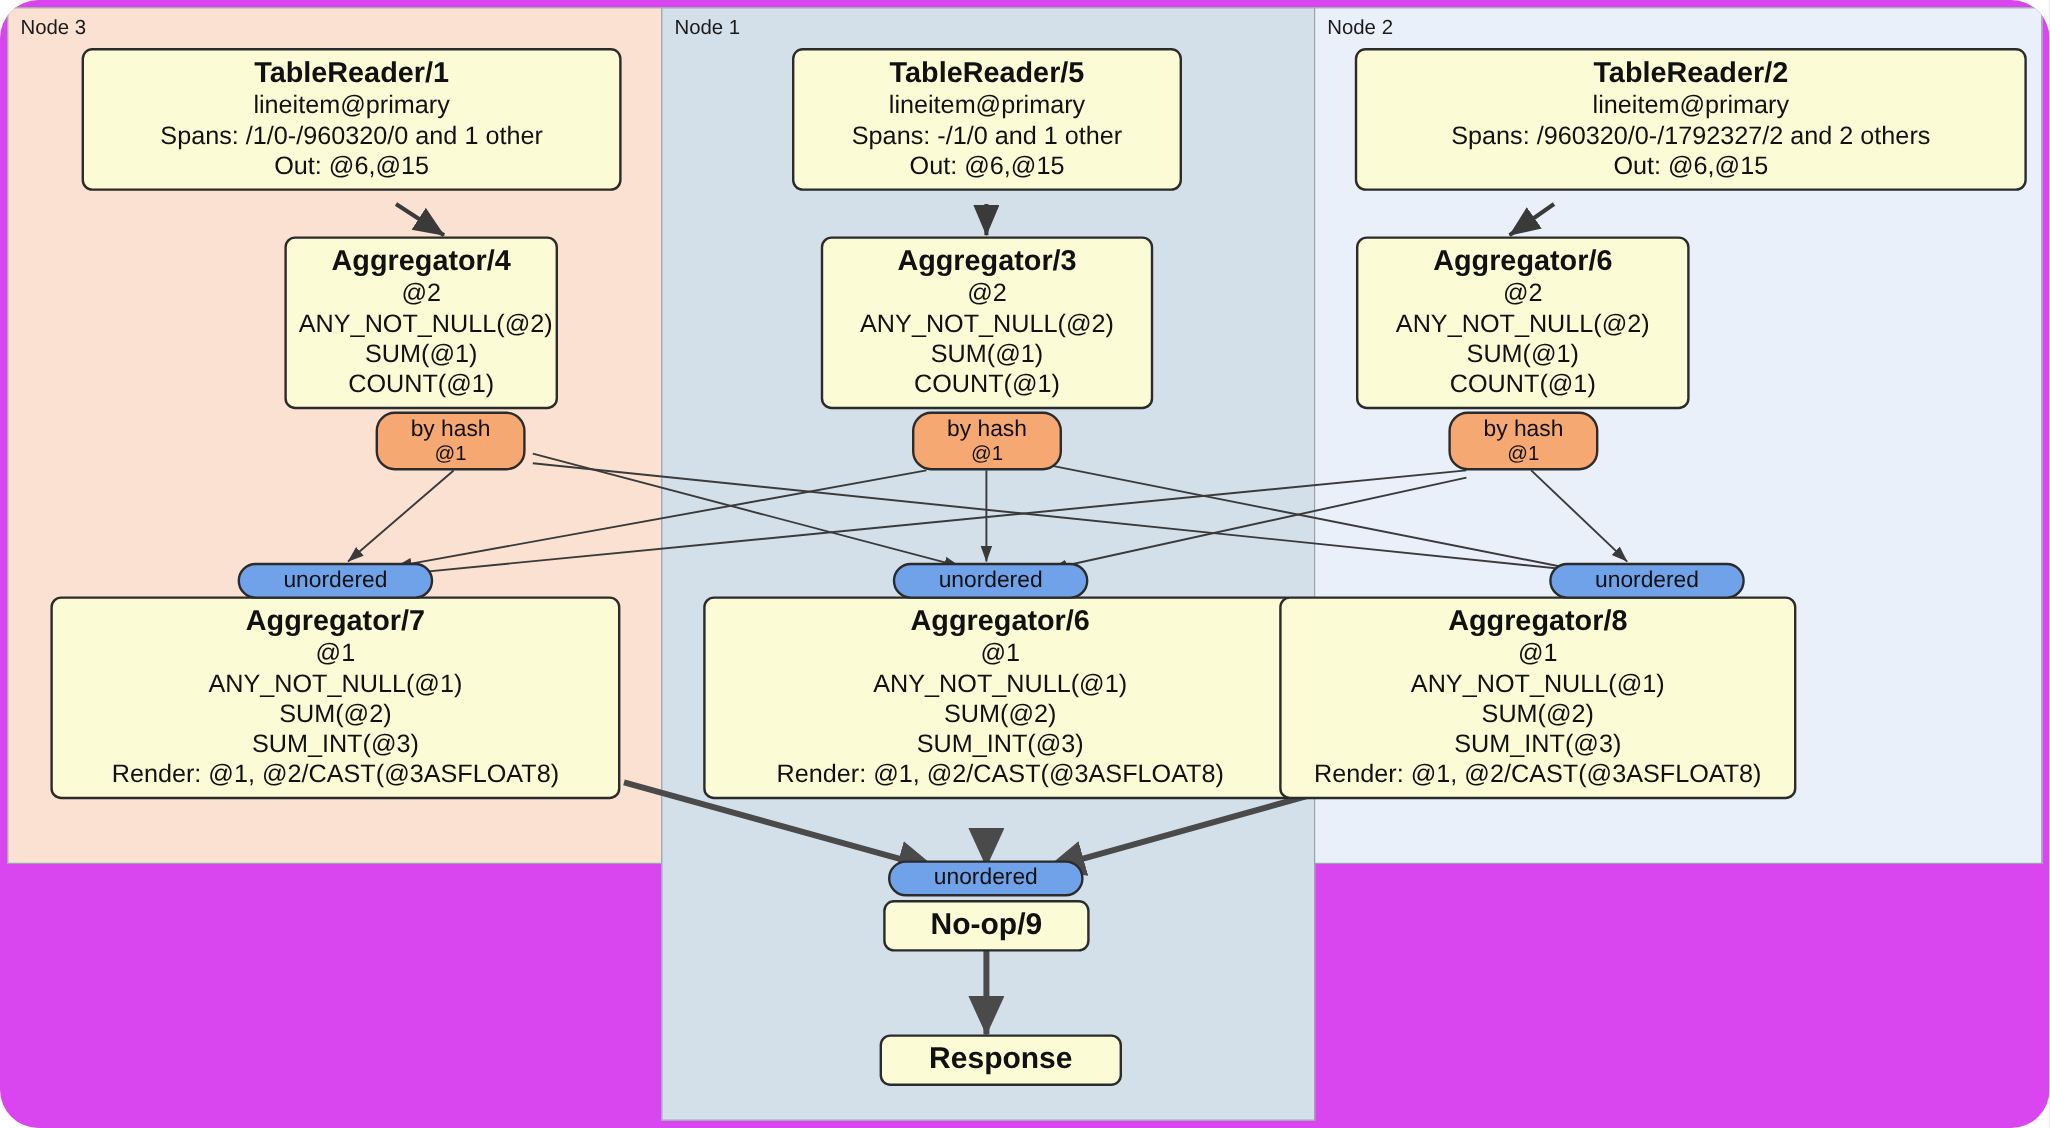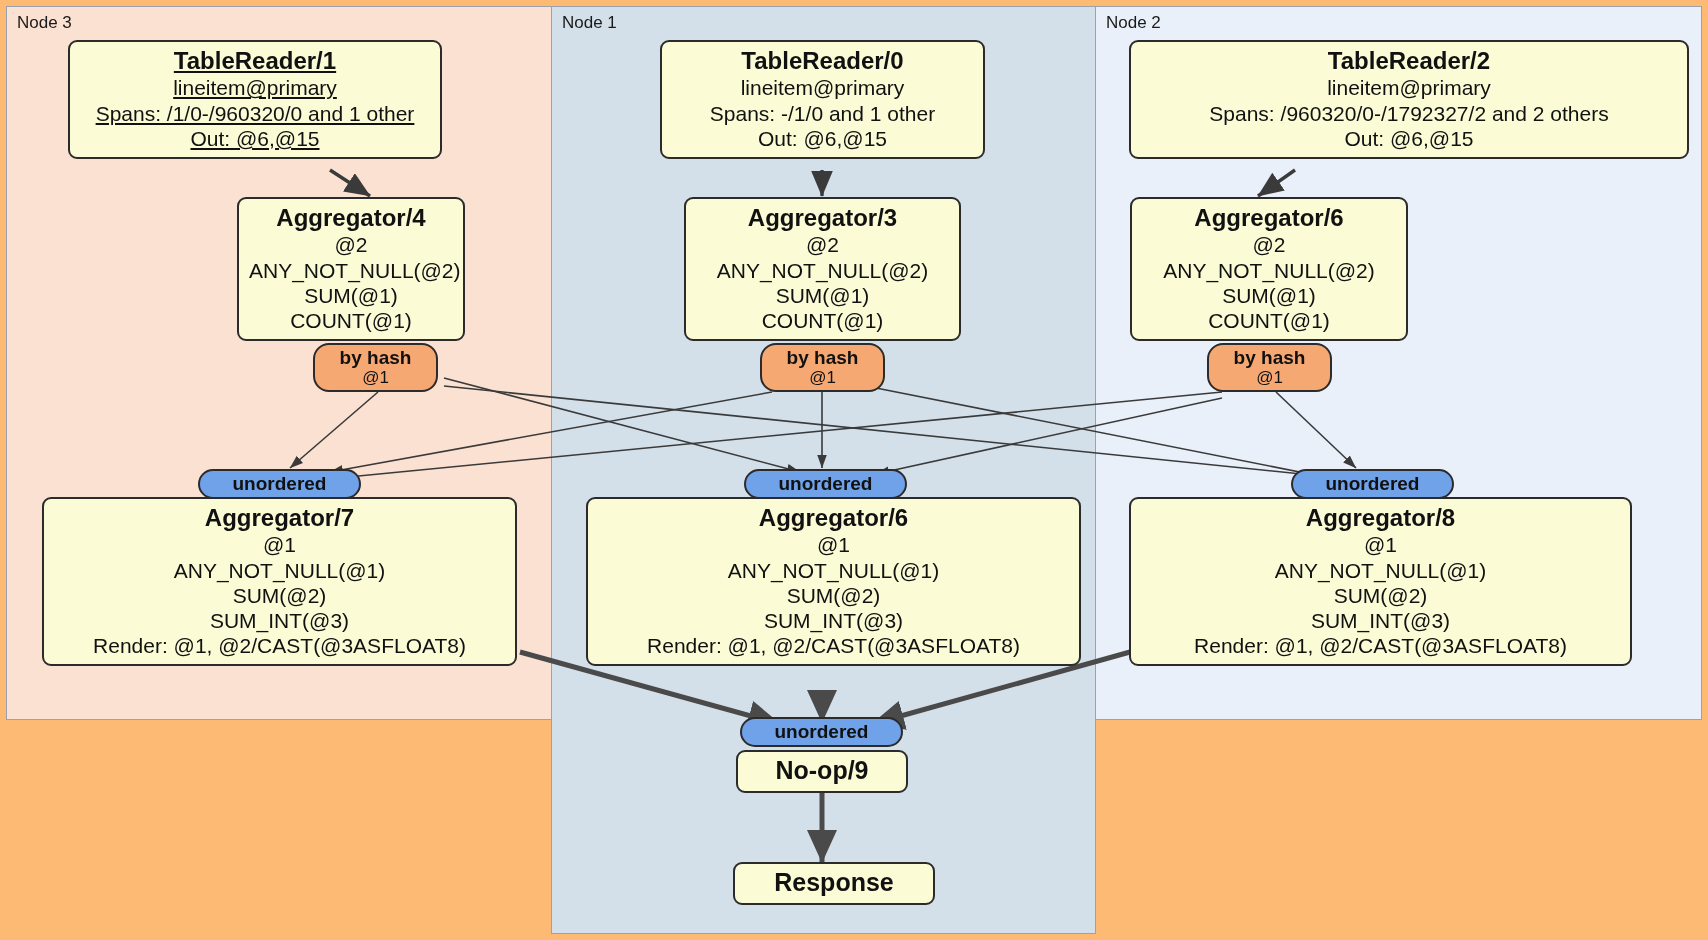--- a/index.html
+++ b/index.html
@@ -8,21 +8,22 @@
     background: #ffffff;
   }
   body {
     font-family: "DejaVu Sans", sans-serif;
   }
   #stage {
     position: relative;
     width: 1708px;
     height: 940px;
     overflow: hidden;
-    background: #fdba74;
+    background: #d946ef;
+    border-radius: 32px;
   }
 
   
   .node-panel {
     position: absolute;
     box-sizing: border-box;
     border: 1px solid #9aa2ab;
   }
   .node-panel .node-label {
     position: absolute;
@@ -92,21 +93,21 @@
     box-sizing: border-box;
     border: 2px solid #2b2b2b;
     border-radius: 16px;
     text-align: center;
     font-family: "Liberation Sans", sans-serif;
     color: #111111;
     padding: 2px 12px 3px 12px;
     z-index: 5;
   }
   .badge .bt {
-    font-weight: bold;
+    font-weight: normal;
     font-size: 19px;
     line-height: 1.12;
     white-space: nowrap;
   }
   .badge .bs {
     font-size: 17px;
     line-height: 1.12;
     white-space: nowrap;
   }
   .badge.hash {
@@ -170,29 +171,29 @@
       <path d="M520,652 L780,724" marker-end="url(#ahbig)"></path>
       <path d="M822,690 L822,722" marker-end="url(#ahbig)"></path>
       <path d="M1130,652 L872,724" marker-end="url(#ahbig)"></path>
     </g>
 
     <g stroke="#4a4a4a" stroke-width="5" fill="none">
       <path d="M822,790 L822,862" marker-end="url(#ahbig)"></path>
     </g>
   </svg>
 
-  <div class="proc" style="left:68px; top:40px; width:374px;text-decoration:underline;">
+  <div class="proc" style="left:68px; top:40px; width:450px;">
     <div class="ttl">TableReader/1</div>
     <div class="ln">lineitem@primary</div>
     <div class="ln">Spans: /1/0-/960320/0 and 1 other</div>
     <div class="ln">Out: @6,@15</div>
   </div>
 
   <div class="proc" style="left:660px; top:40px; width:325px;">
-    <div class="ttl">TableReader/0</div>
+    <div class="ttl">TableReader/5</div>
     <div class="ln">lineitem@primary</div>
     <div class="ln">Spans: -/1/0 and 1 other</div>
     <div class="ln">Out: @6,@15</div>
   </div>
 
   <div class="proc" style="left:1129px; top:40px; width:560px;">
     <div class="ttl">TableReader/2</div>
     <div class="ln">lineitem@primary</div>
     <div class="ln">Spans: /960320/0-/1792327/2 and 2 others</div>
     <div class="ln">Out: @6,@15</div>
@@ -256,21 +257,21 @@
 
   <div class="proc" style="left:586px; top:497px; width:495px;">
     <div class="ttl">Aggregator/6</div>
     <div class="ln">@1</div>
     <div class="ln">ANY_NOT_NULL(@1)</div>
     <div class="ln">SUM(@2)</div>
     <div class="ln">SUM_INT(@3)</div>
     <div class="ln">Render: @1, @2/CAST(@3ASFLOAT8)</div>
   </div>
 
-  <div class="proc" style="left:1129px; top:497px; width:503px;">
+  <div class="proc" style="left:1066px; top:497px; width:431px;">
     <div class="ttl">Aggregator/8</div>
     <div class="ln">@1</div>
     <div class="ln">ANY_NOT_NULL(@1)</div>
     <div class="ln">SUM(@2)</div>
     <div class="ln">SUM_INT(@3)</div>
     <div class="ln">Render: @1, @2/CAST(@3ASFLOAT8)</div>
   </div>
 
   <div class="badge unordered" style="left:740px; top:717px; width:163px;">
     <div class="bt">unordered</div>

